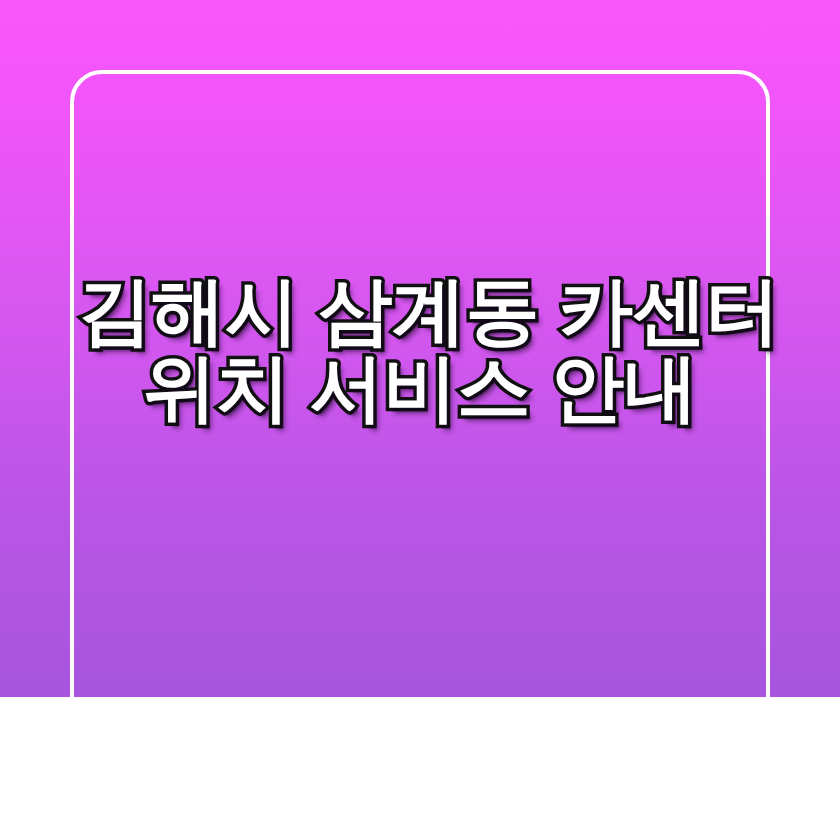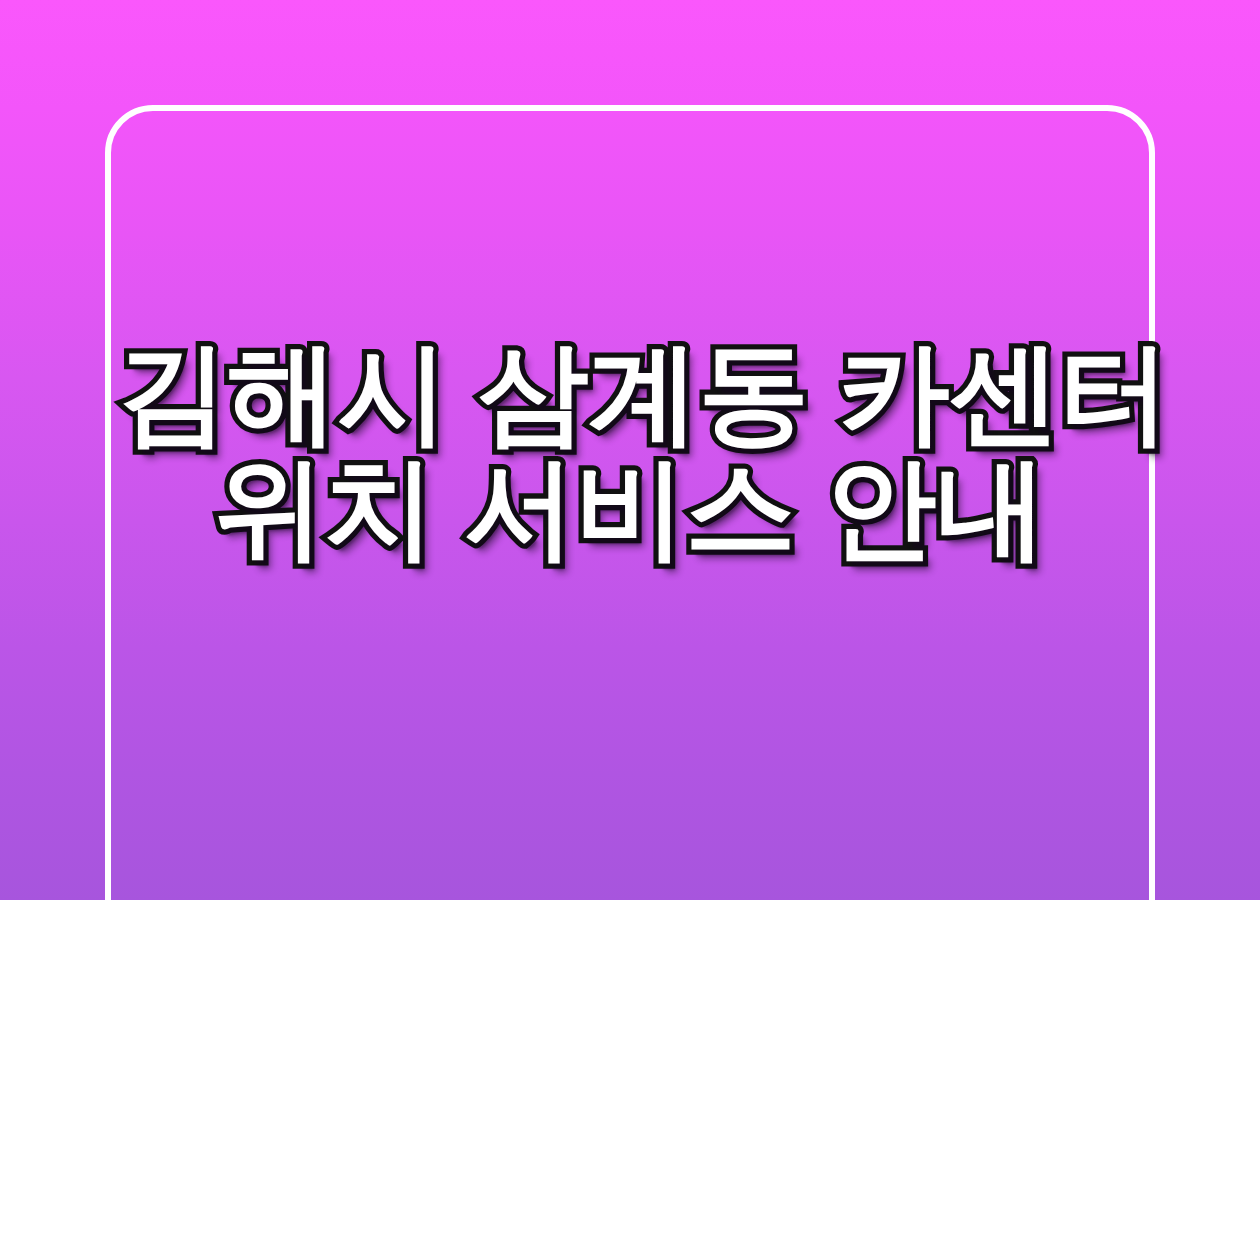--- a/index.html
+++ b/index.html
@@ -4,21 +4,21 @@
 <style>
   html, body {
     margin: 0;
     padding: 0;
     background: #ffffff;
   }
 
   .thumbnail-canvas {
     position: relative;
     width: 840px;
-    height: 600px;
+    height: 697px;
     overflow: hidden;
     background: linear-gradient(
       180deg,
       #fa57fc 0%,
       #f355fa 12%,
       #e855f6 26%,
       #d857f1 42%,
       #c956ec 58%,
       #bb55e7 72%,
       #b055e2 86%,

